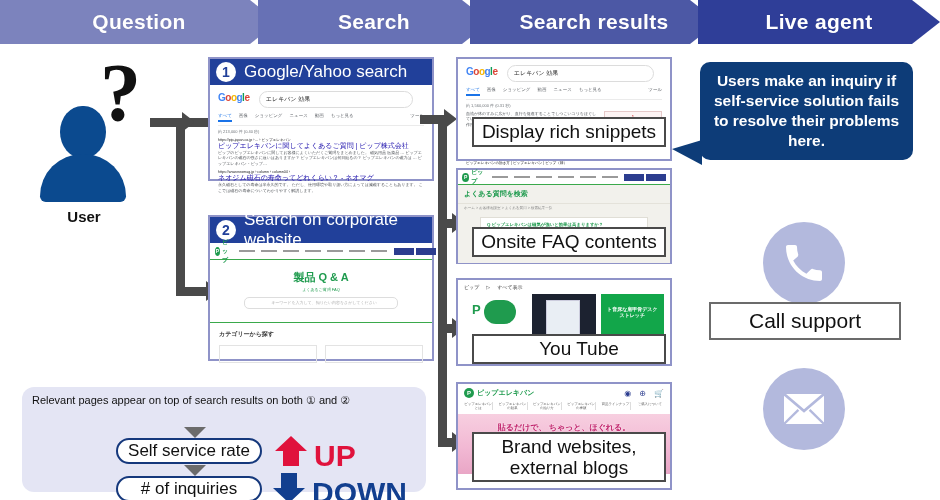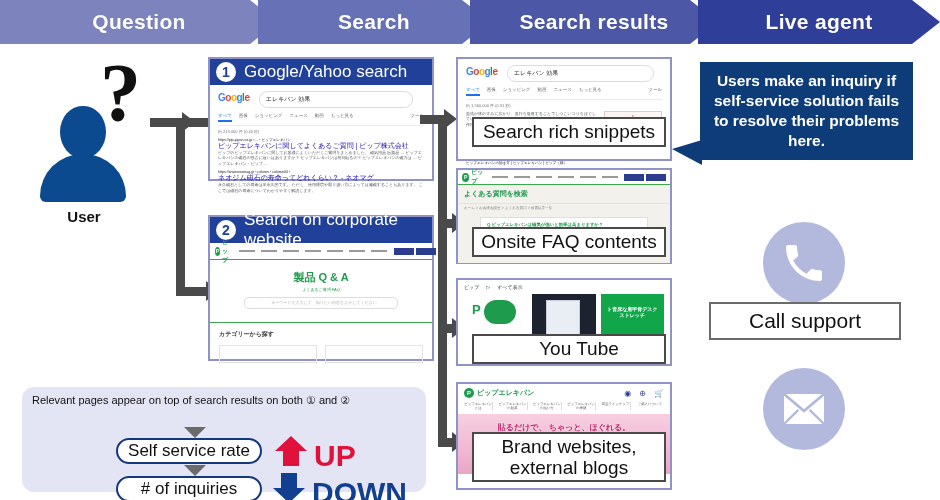--- a/index.html
+++ b/index.html
@@ -143,21 +143,21 @@
   .caption {
     position: absolute; box-sizing: border-box;
     background: #ffffff; border: 2px solid #4a4a4a;
     display: flex; align-items: center; justify-content: center;
     text-align: center; color: #111; font-size: 19px; line-height: 1.12;
   }
 
   
   #bubble {
     position: absolute; left: 700px; top: 62px; width: 213px; height: 98px;
-    background: #0d3c78; border-radius: 0; color: #fff;
+    background: #0d3c78; border-radius: 10px; color: #fff;
     display: flex; align-items: center; justify-content: center; text-align: center;
     font-size: 15.5px; font-weight: bold; line-height: 1.28; padding: 0 10px;
     box-sizing: border-box;
   }
   #bubble-tail {
     position: absolute; left: 672px; top: 140px; width: 0; height: 0;
     border-top: 9px solid transparent; border-bottom: 16px solid transparent;
     border-right: 30px solid #0d3c78;
   }
   .circ-icon {
@@ -330,21 +330,21 @@
           <div style="display:flex; gap:2px; margin-top:2px;">
             <span style="flex:1;font-size:3px;border:1px solid #ddd;text-align:center;background:#fff;">磁気治療</span>
             <span style="flex:1;font-size:3px;color:#c33;text-align:center;">効果</span>
           </div>
         </div>
       </div>
       <div class="serp-url" style="margin-top:26px;">ピップエレキバンの効き方 | ピップエレキバン | ピップ（株）</div>
     </div>
   </div>
   <div class="caption" style="left:472px; top:117px; width:194px; height:30px;">
-    <span>Search rich snippets</span>
+    <span>Display rich snippets</span>
   </div>
 
   <div class="panel" style="left:456px; top:168px; width:216px; height:96px;">
     <div>
       <div class="faq-band">
         <div class="site-logo">
           <span class="leaf">P</span>
           <span>ピップ</span>
         </div>
         <div class="nav-dots">

